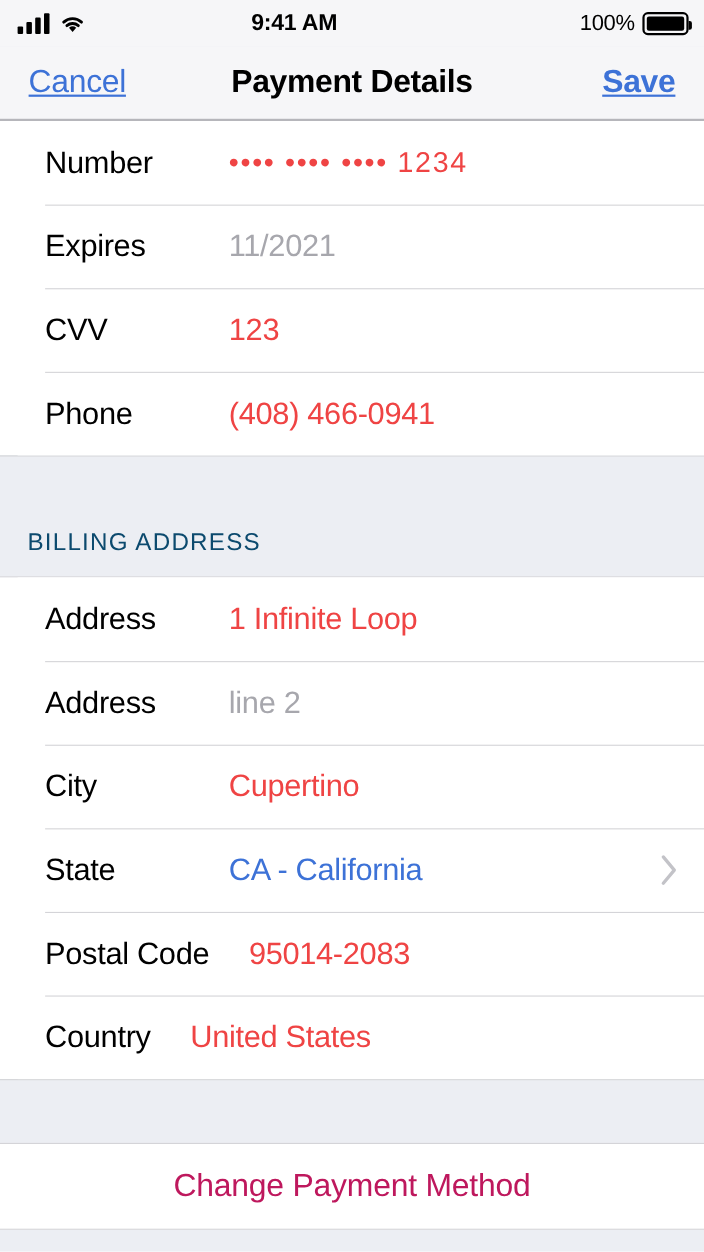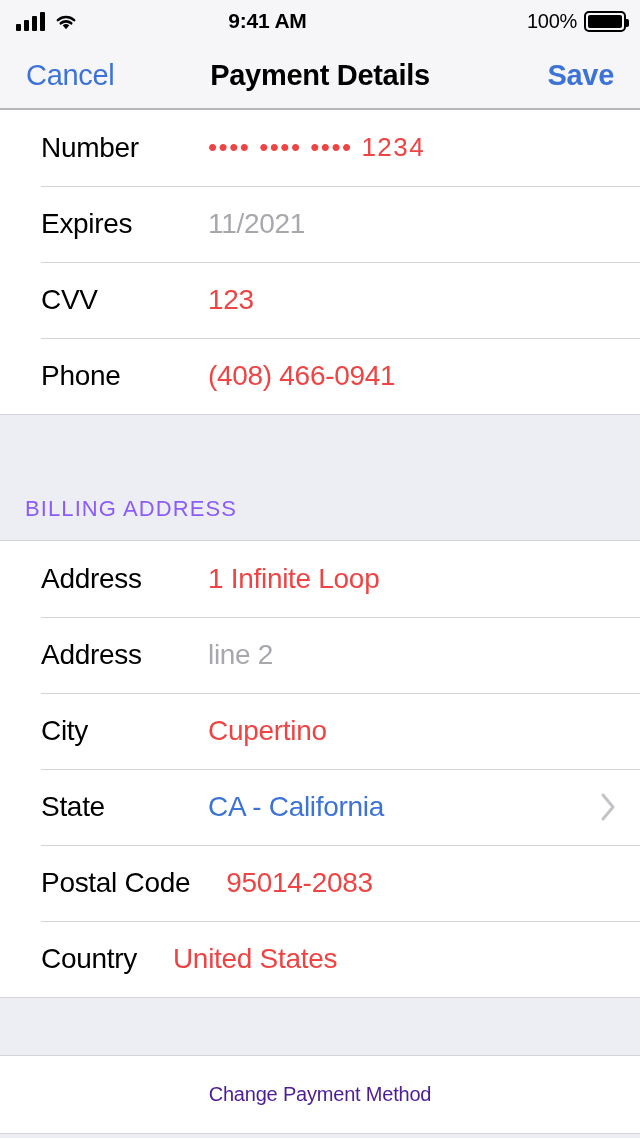--- a/index.html
+++ b/index.html
@@ -62,20 +62,21 @@
     background:#f6f6f8;
     border-bottom:2px solid #b6b6bb;
     display:flex; align-items:center;
   }
   .nav-btn {
     position:absolute; top:0; height:66px;
     display:flex; align-items:center;
     font-size:29px; color:#3d72d7; letter-spacing:-0.3px;
     background:none; border:none; cursor:pointer;
     font-family:"Liberation Sans", sans-serif;
+    text-decoration:underline;
   }
   .nav-cancel { left:26px; }
   .nav-save { right:26px; font-weight:600; }
   .nav-title {
     position:absolute; left:0; top:0; width:640px; height:66px;
     display:flex; align-items:center; justify-content:center;
     font-size:29px; font-weight:700; color:#000; letter-spacing:-0.3px;
   }
 
   
@@ -115,36 +116,36 @@
     flex:0 0 auto; width:20px; height:34px; margin-left:12px;
   }
 
   
   .sect-gap {
     background:#eceef3;
     border-top:1px solid #d4d4d8;
     border-bottom:1px solid #d4d4d8;
   }
   .sect-header {
-    height:125px;
+    height:109px;
     display:flex; align-items:flex-end;
     padding:0 0 18px 25px;
-    font-size:22px; color:#8b5cf6; letter-spacing:1.1px;
+    font-size:22px; color:#0c4a6e; letter-spacing:1.1px;
   }
   .plain-gap { height:59px; }
 
   
   .btn-row {
     height:78px; background:#ffffff;
     display:flex; align-items:center; justify-content:center;
     border-bottom:1px solid #d4d4d8;
     cursor:pointer;
   }
   .btn-row span {
-    font-size:20px; color:#4c1d95; letter-spacing:-0.2px;
+    font-size:29px; color:#be185d; letter-spacing:-0.2px;
   }
   .bottom-pad {
     height:33px; background:#eceef3;
     position:relative;
     margin-top:28px;
   }
   .watermark {
     position:absolute; right:16px; top:-2px;
     font-size:27px; color:#d3d5dd; letter-spacing:1px;
     font-family:"DejaVu Sans", sans-serif;

